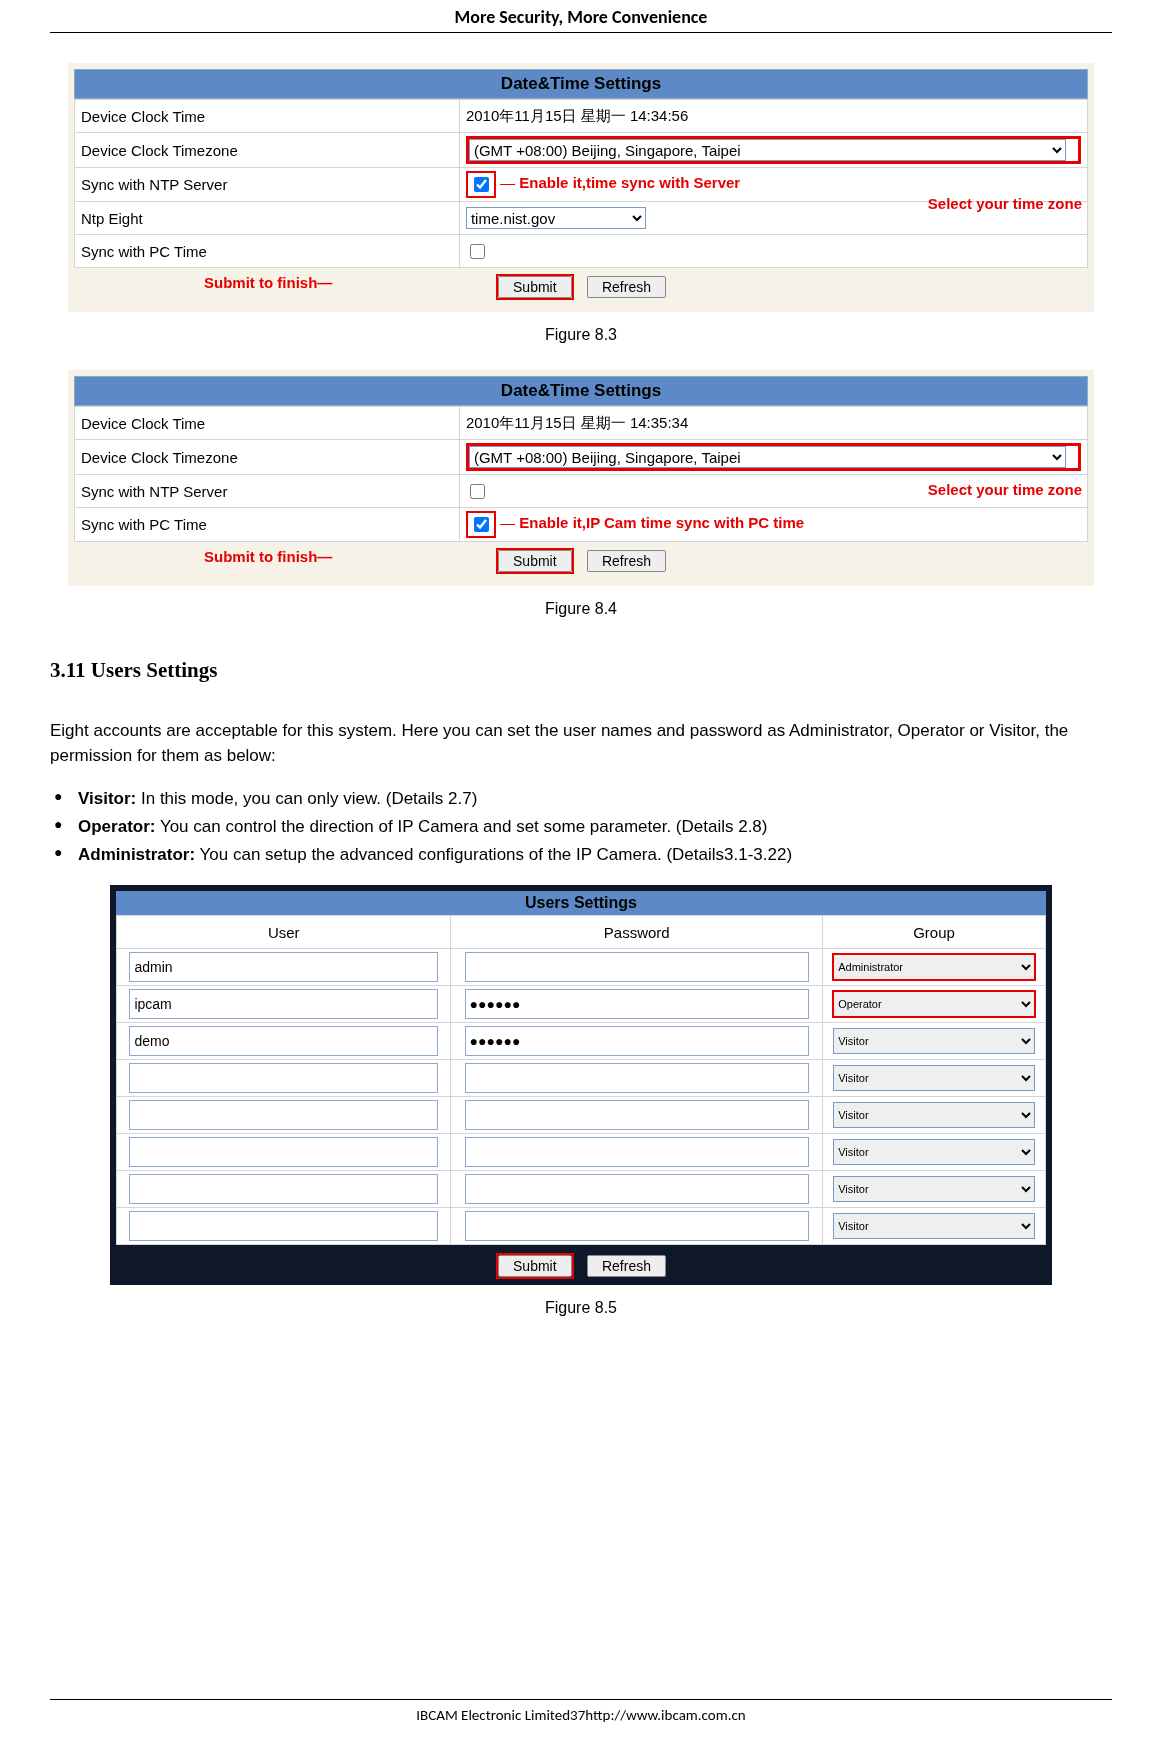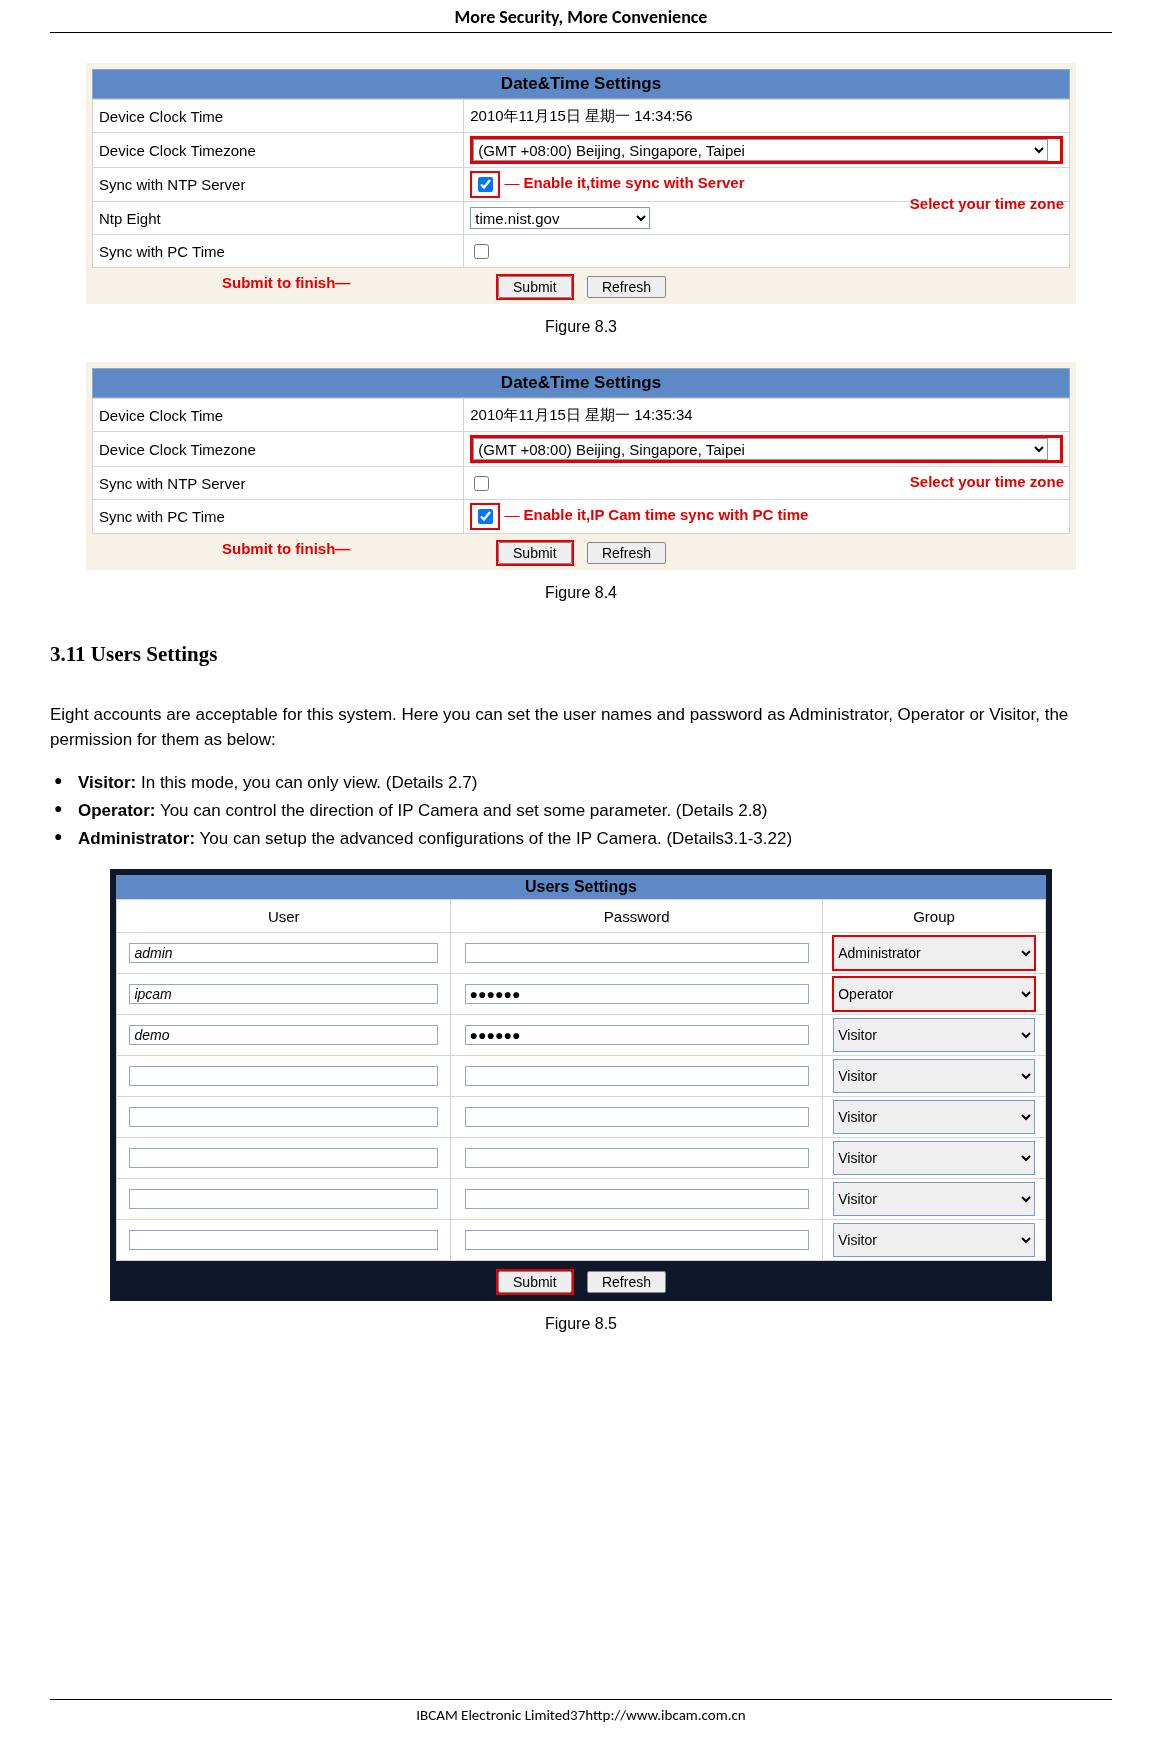--- a/index.html
+++ b/index.html
@@ -24,22 +24,22 @@
     font-size: 18px;
     padding: 6px 0 4px 0;
     font-family: Calibri, Arial, sans-serif;
   }
   .hr {
     border-top: 1px solid #000;
     margin-bottom: 30px;
   }
   .panel-beige {
     background: #f6f2e7;
-    padding: 6px 6px 4px 6px;
-    margin: 0 36px;
+    padding: 6px 6px 12px 6px;
+    margin: 0 18px;
   }
   .panel-title {
     background: #5d8ac6;
     color: #000;
     font-weight: bold;
     font-size: 17px;
     text-align: center;
     padding: 4px 0;
     border: 1px solid #8ea9cc;
   }
@@ -170,32 +170,31 @@
     padding: 3px 6px;
     text-align: center;
     font-weight: normal;
     height: 26px;
   }
   table.users th {
     background: #fff;
   }
   .users-input {
     width: 96%;
-    height: 20px;
+    height: 30px;
     border: 1px solid #8ea9cc;
     font-size: 14px;
     padding-left: 4px;
     box-sizing: border-box;
     text-align: left;
-    font-style: italic;
   }
   .users-select {
     width: 96%;
-    height: 34px;
-    font-size: 14px;
+    height: 26px;
+    font-size: 11px;
     border: 1px solid #7a9ac7;
     text-align: left;
   }
   .red-highlight {
     outline: 2px solid #e60000;
     outline-offset: -1px;
   }
   .footer {
     position: absolute;
     bottom: 24px;

